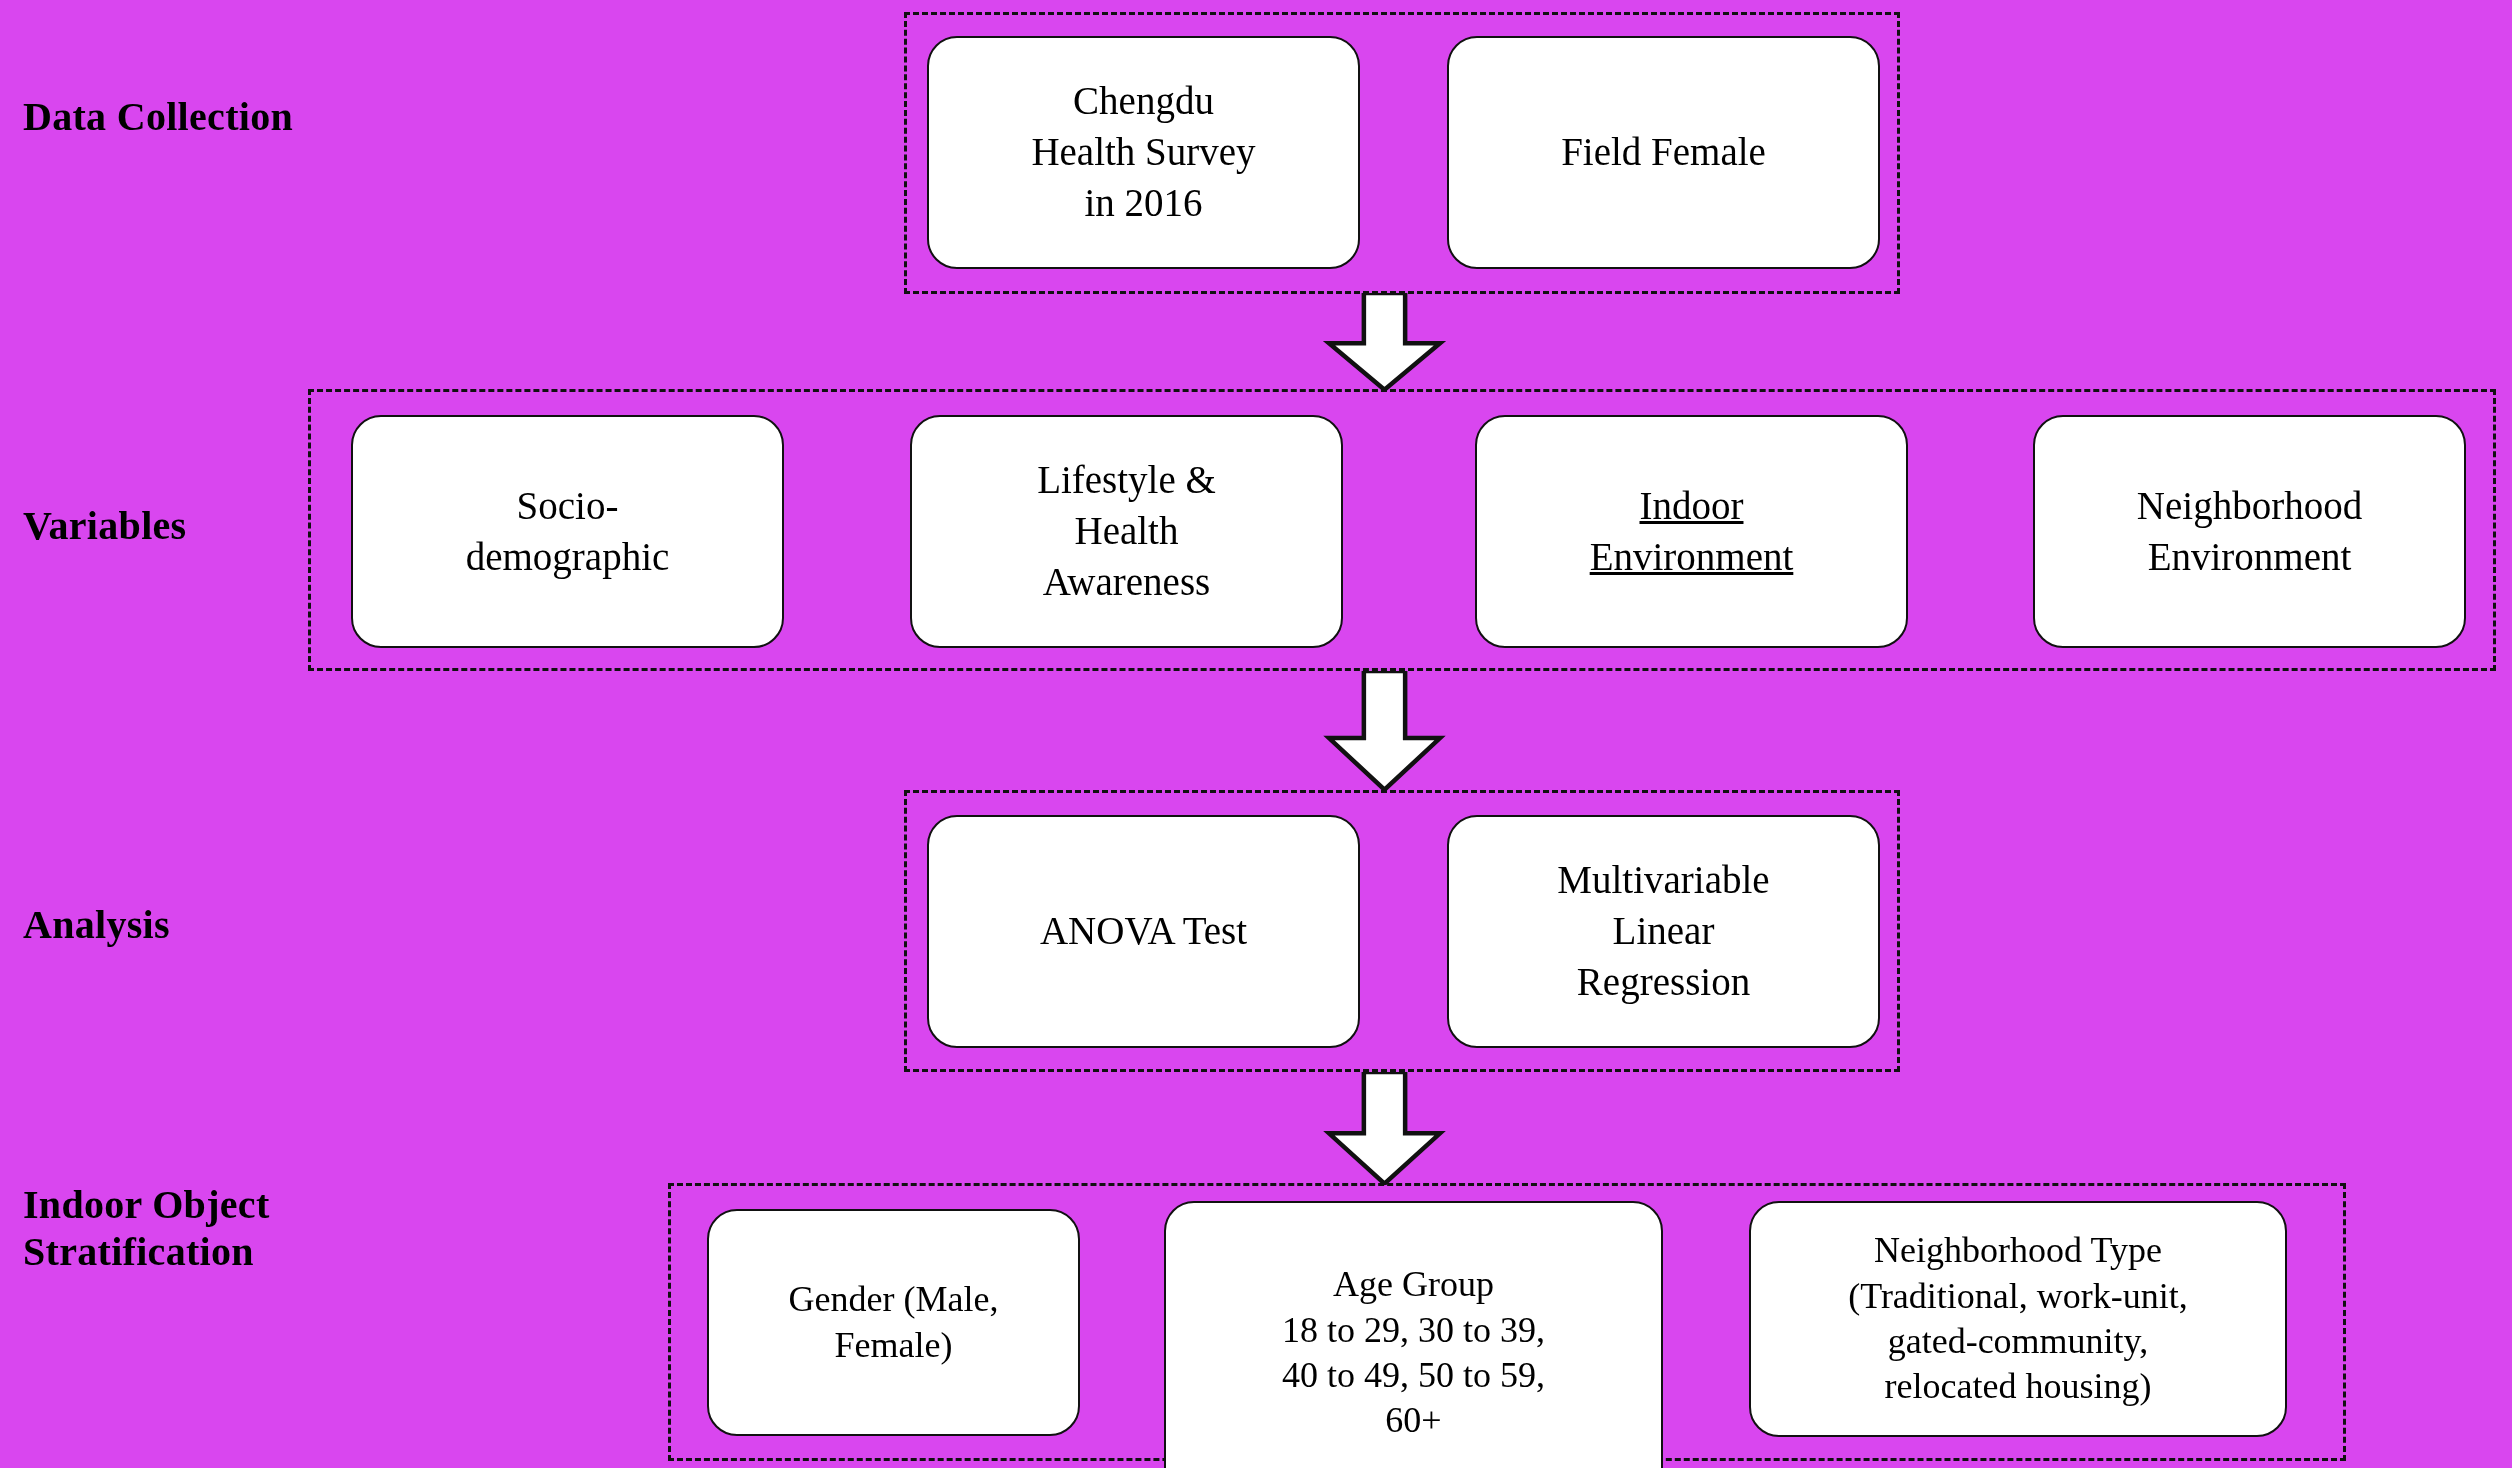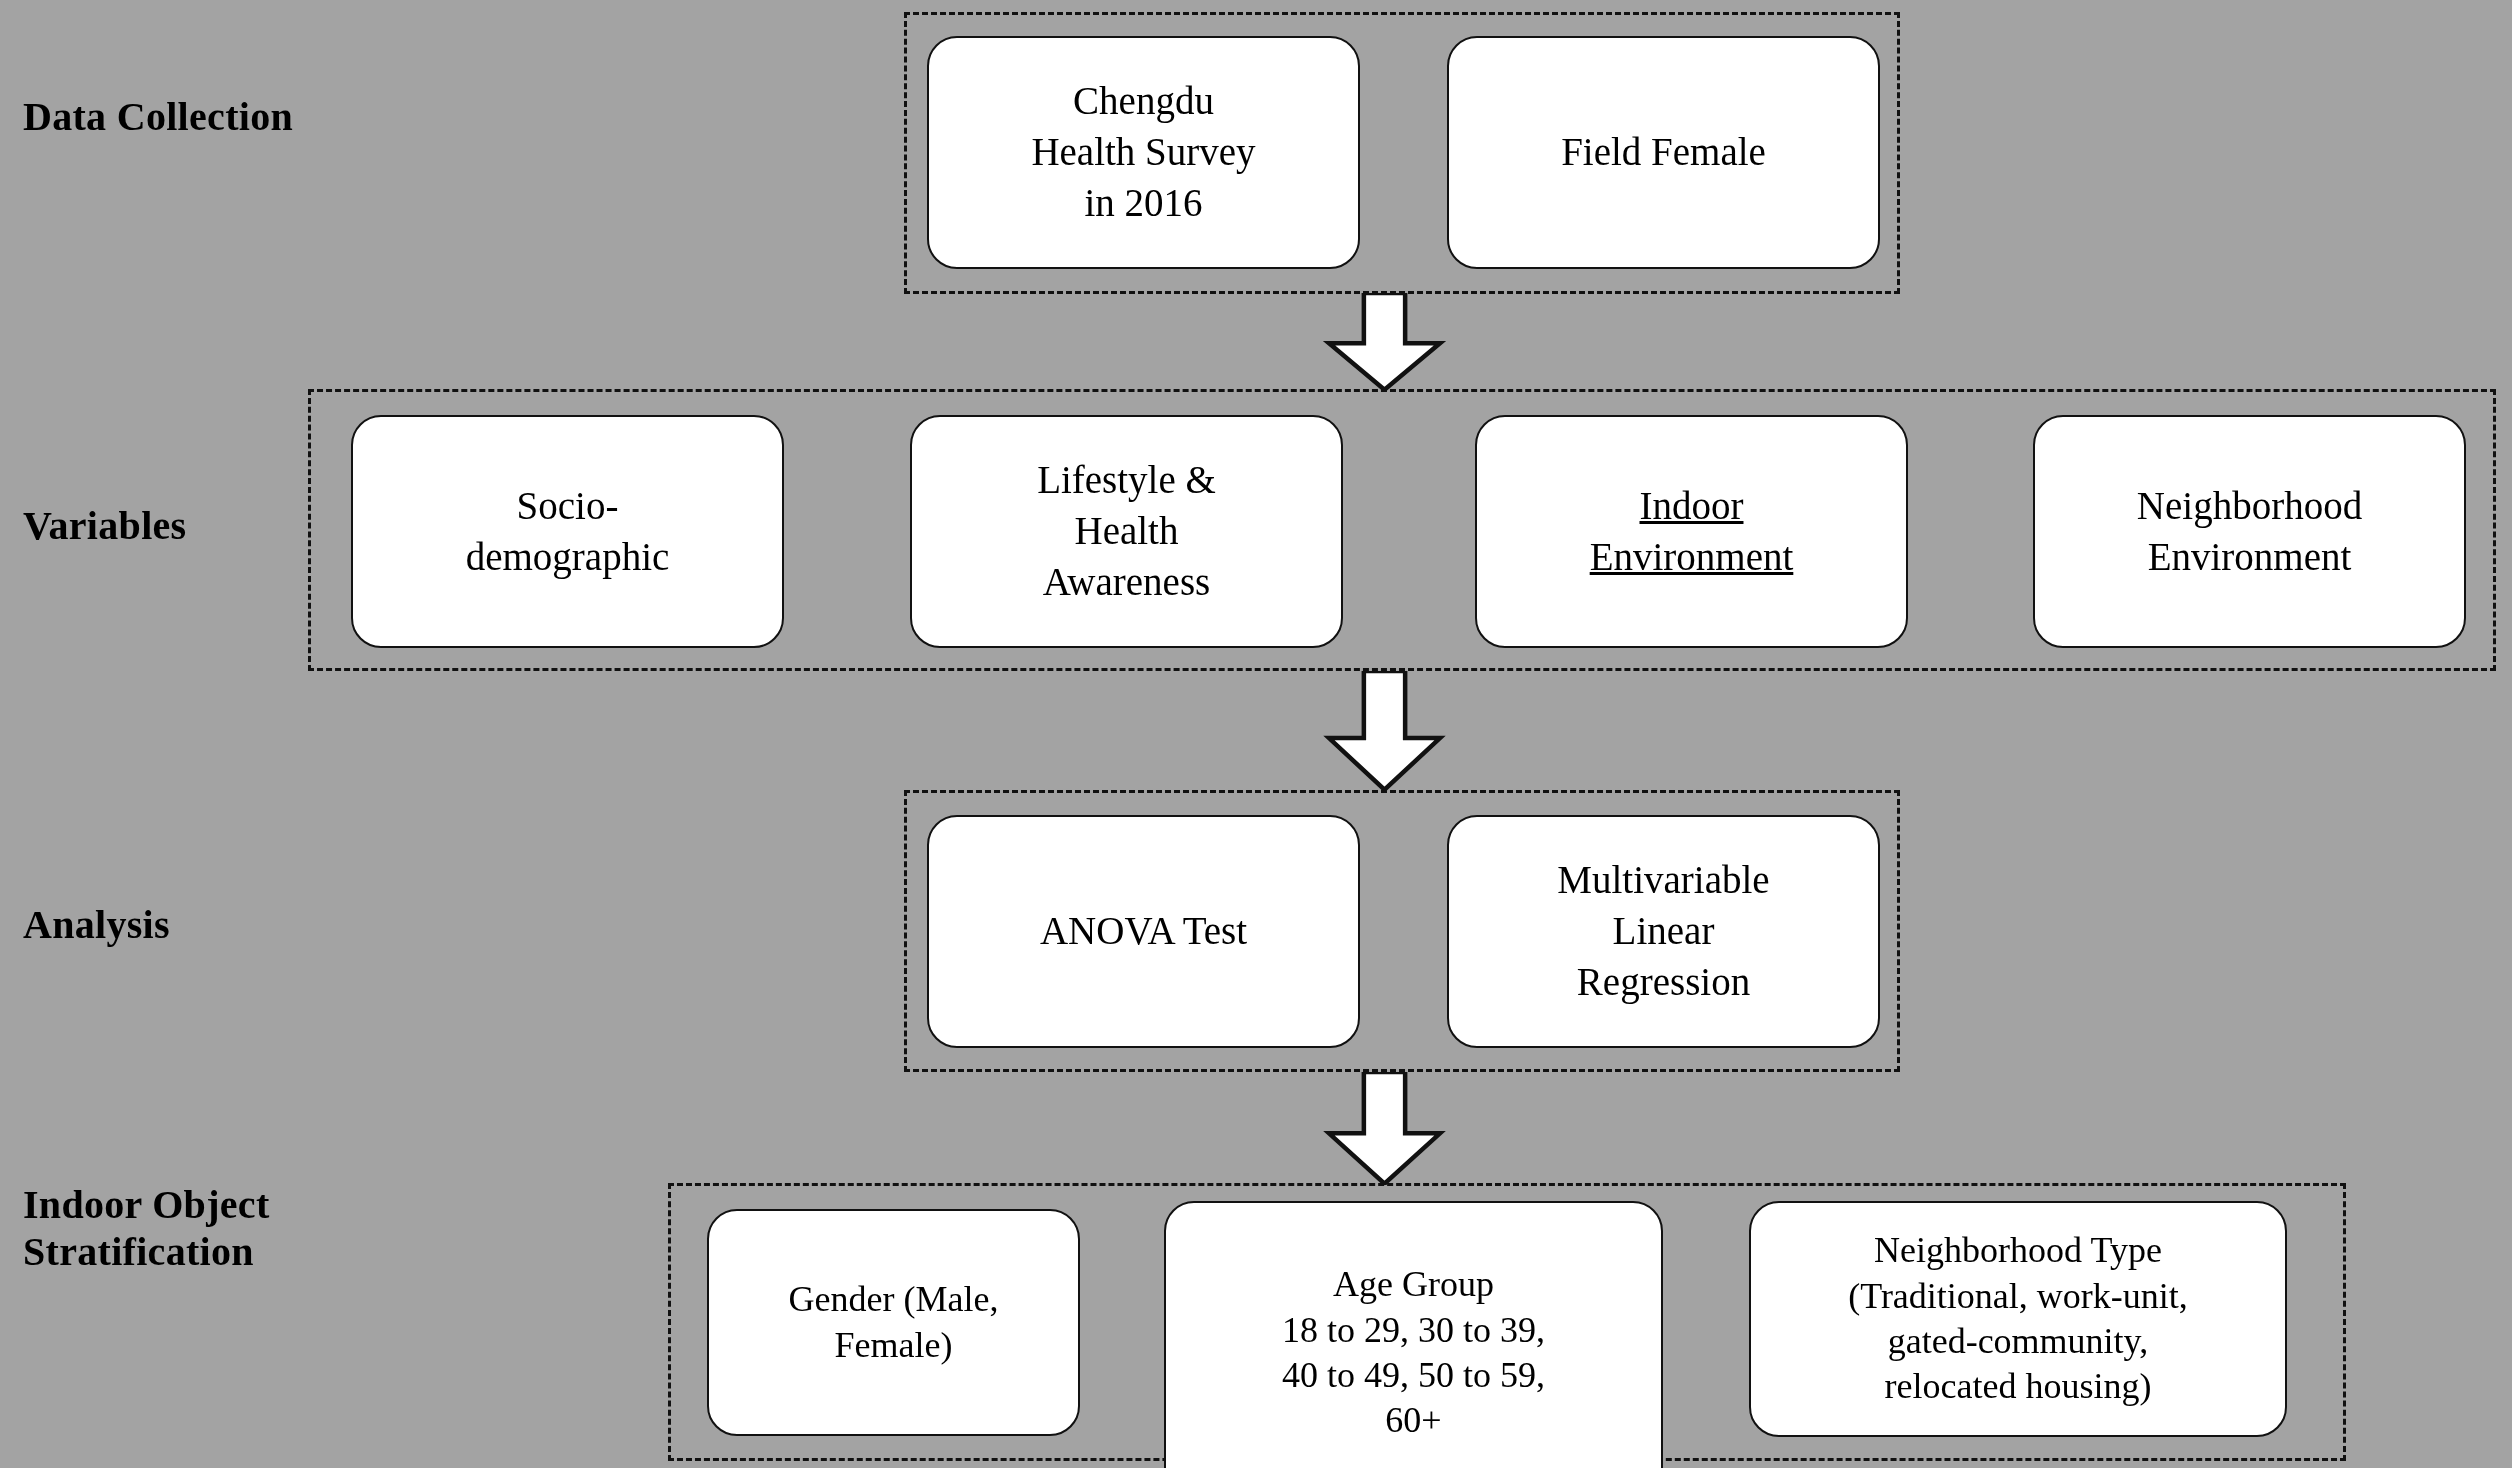--- a/index.html
+++ b/index.html
@@ -12,21 +12,21 @@
     height: 1469px;
     font-family: "Liberation Serif", "DejaVu Serif", serif;
     color: #000000;
     overflow: hidden;
   }
 
   #canvas {
     position: relative;
     width: 2512px;
     height: 1469px;
-    background: #a3a3a3;
+    background: #d946ef;
   }
 
   
   .stage-label {
     position: absolute;
     font-weight: bold;
     font-size: 40px;
     line-height: 1.18;
     color: #000000;
     letter-spacing: 0.3px;

